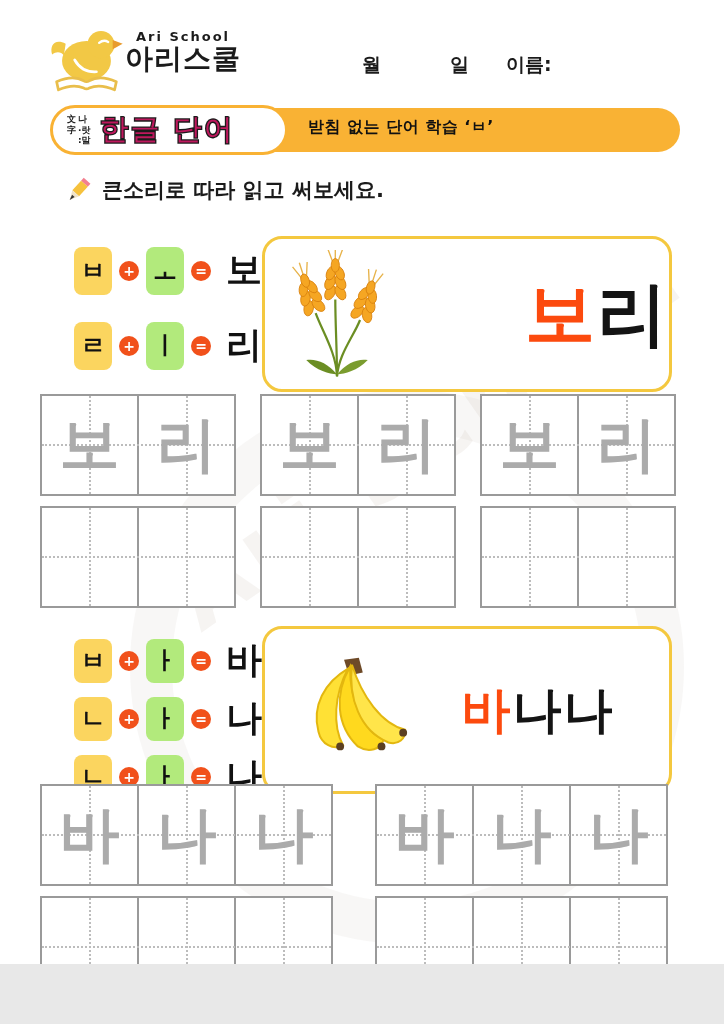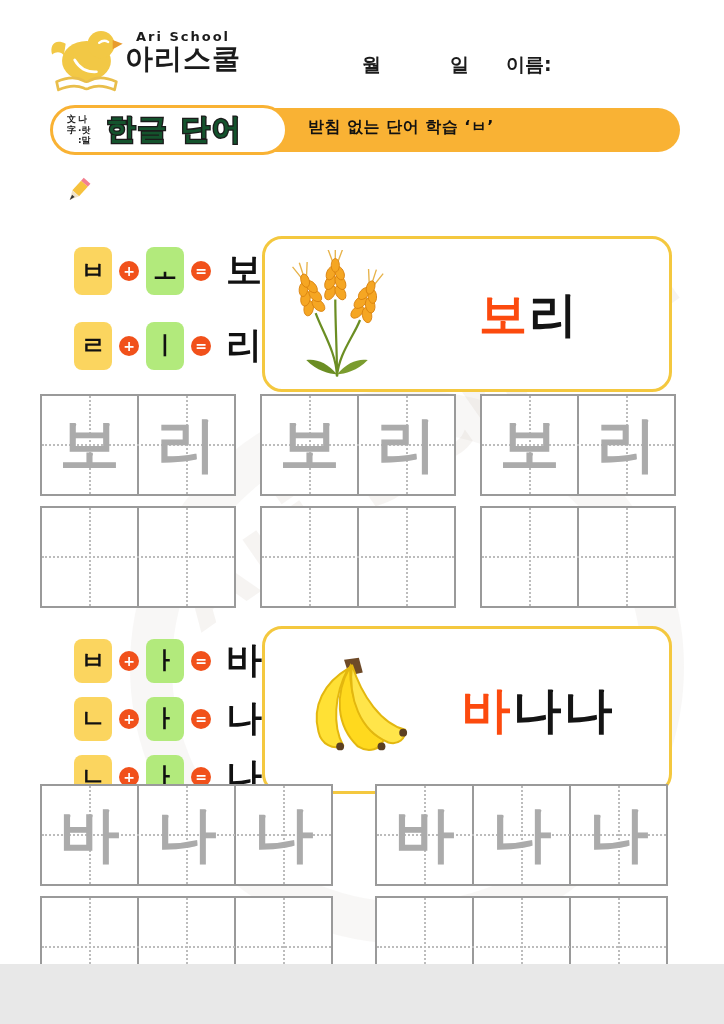--- a/index.html
+++ b/index.html
@@ -23,21 +23,21 @@
   .lbl-month{position:absolute;left:362px;}
   .lbl-day{position:absolute;left:450px;}
   .lbl-name{position:absolute;left:506px;}
   
   .band{position:absolute;left:52px;top:108px;width:628px;height:44px;
     background:#F9B234;border-radius:24px;}
   .band-label{position:absolute;left:-2px;top:-3px;width:232px;height:44px;background:#fff;
     border:3px solid #F9B234;border-radius:25px;display:flex;align-items:center;}
   .stamp{margin-left:14px;display:flex;gap:2px;}
   .stamp-col{display:flex;flex-direction:column;font-size:9px;font-weight:700;line-height:1.15;color:#222;}
-  .bubble-title{margin-left:16px;font-size:29px;font-weight:700;color:#14532d;letter-spacing:2px;
+  .bubble-title{margin-left:9px;font-size:29px;font-weight:400;color:#be185d;letter-spacing:2px;
     -webkit-text-stroke:2.6px #1b1b1b;paint-order:stroke fill;}
   .band-subtitle{position:absolute;left:256px;top:9px;font-size:16px;font-weight:800;color:#111;letter-spacing:0.5px;}
   
   .instruction{position:absolute;left:64px;top:176px;display:flex;align-items:center;gap:10px;}
   .instruction .txt{font-size:21px;font-weight:800;}
   .pencil{width:28px;height:28px;}
   
   .formulas{position:absolute;display:flex;flex-direction:column;}
   .formulas-1{left:74px;top:246px;gap:26px;}
   .formulas-2{left:74px;top:636px;gap:9px;}
@@ -50,21 +50,21 @@
   .op{width:20px;height:20px;border-radius:50%;background:#F1511B;color:#fff;font-size:14px;
     font-weight:900;display:flex;align-items:center;justify-content:center;line-height:1;}
   .result{font-size:36px;font-weight:800;margin-left:8px;color:#111;}
   
   .card{position:absolute;left:262px;width:404px;background:#fff;border:3px solid #F4C83F;
     border-radius:20px;display:flex;align-items:center;}
   .card-bori{top:236px;height:150px;}
   .card-banana{top:626px;height:162px;}
   .card-img{margin-left:20px;flex:0 0 auto;}
   .card-word{flex:1;text-align:center;font-weight:900;letter-spacing:2px;line-height:1;}
-  .card-bori .card-word{font-size:48px;}
+  .card-bori .card-word{font-size:70px;text-align:right;}
   .card-banana .card-word{font-size:49px;margin-left:-6px;}
   .hl{color:#FC4A0E;}
   .rest{color:#141414;}
   
   .grid-row{position:absolute;left:40px;display:flex;}
   .row-bori-trace{top:394px;gap:24px;}
   .row-bori-empty{top:506px;gap:24px;}
   .row-banana-trace{top:784px;gap:42px;}
   .row-banana-empty{top:896px;gap:42px;}
   .grid-group{display:flex;position:relative;border:2px solid #9a9a9a;background:#fff;}
@@ -122,20 +122,21 @@
 
   <div class="instruction">
     <svg class="pencil" viewBox="0 0 28 28">
       <g transform="rotate(42 14 14)">
         <rect x="10" y="1" width="9" height="4" fill="#F37F8F"></rect>
         <rect x="10" y="5" width="9" height="13" fill="#F6C23D"></rect>
         <path d="M10 18 L19 18 L14.5 27 Z" fill="#F0E3C8"></path>
         <path d="M12.8 21.5 L16.2 21.5 L14.5 27 Z" fill="#333333"></path>
       </g>
     </svg>
+    <span class="txt">큰소리로 따라 읽고 써보세요.</span>
   </div>
 
   <div class="formulas formulas-1">
     <div class="formula-row">
       <span class="tile tile-yellow">ㅂ</span>
       <span class="op">+</span>
       <span class="tile tile-green">ㅗ</span>
       <span class="op">=</span>
       <span class="result">보</span>
     </div>

